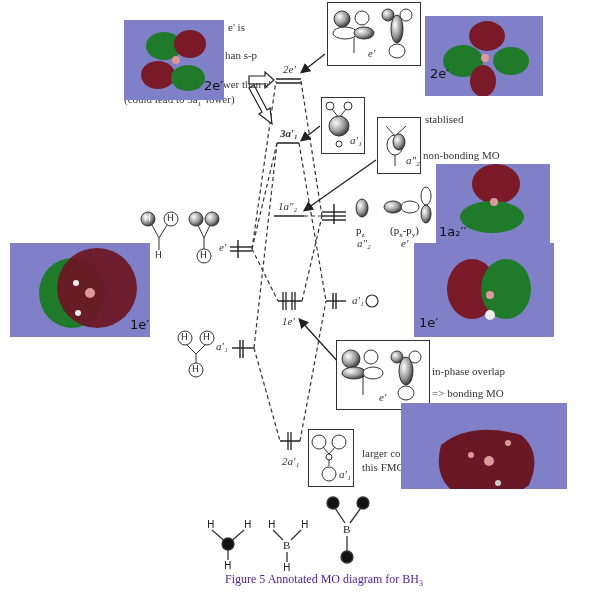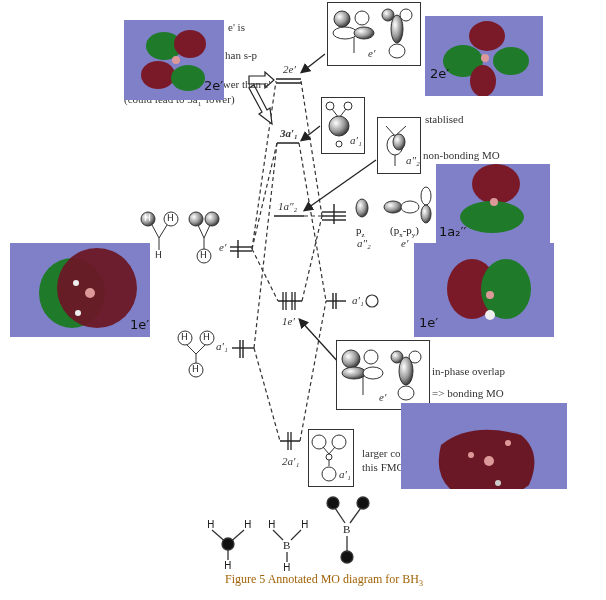--- a/index.html
+++ b/index.html
@@ -4,21 +4,21 @@
 <style>
   html, body { margin:0; padding:0; background:#ffffff; }
   #root { position:relative; width:606px; height:600px; overflow:hidden; background:#fff;
           font-family:"Liberation Serif", serif; color:#222; }
   .abs { position:absolute; }
   .note { font-size:11px; line-height:14px; color:#333; white-space:nowrap; }
   .lvl-label { font-family:"Liberation Serif", serif; font-style:italic; font-size:11px; color:#333; }
   .mo-card { position:absolute; background:#8080c8; overflow:hidden; }
   .mo-card .cap { position:absolute; font-family:"DejaVu Sans", sans-serif; font-size:13px; color:#111; }
   .box { position:absolute; border:1px solid #333; background:#fff; }
-  .caption { font-size:12px; color:#a16207; }
+  .caption { font-size:12px; color:#4c1d95; }
   svg { position:absolute; left:0; top:0; }
 </style>
 </head>
 <body>
 
 <div id="root">
 
   <svg width="606" height="600">
     <defs>
       <radialGradient id="gshade" cx="35%" cy="35%" r="70%">

